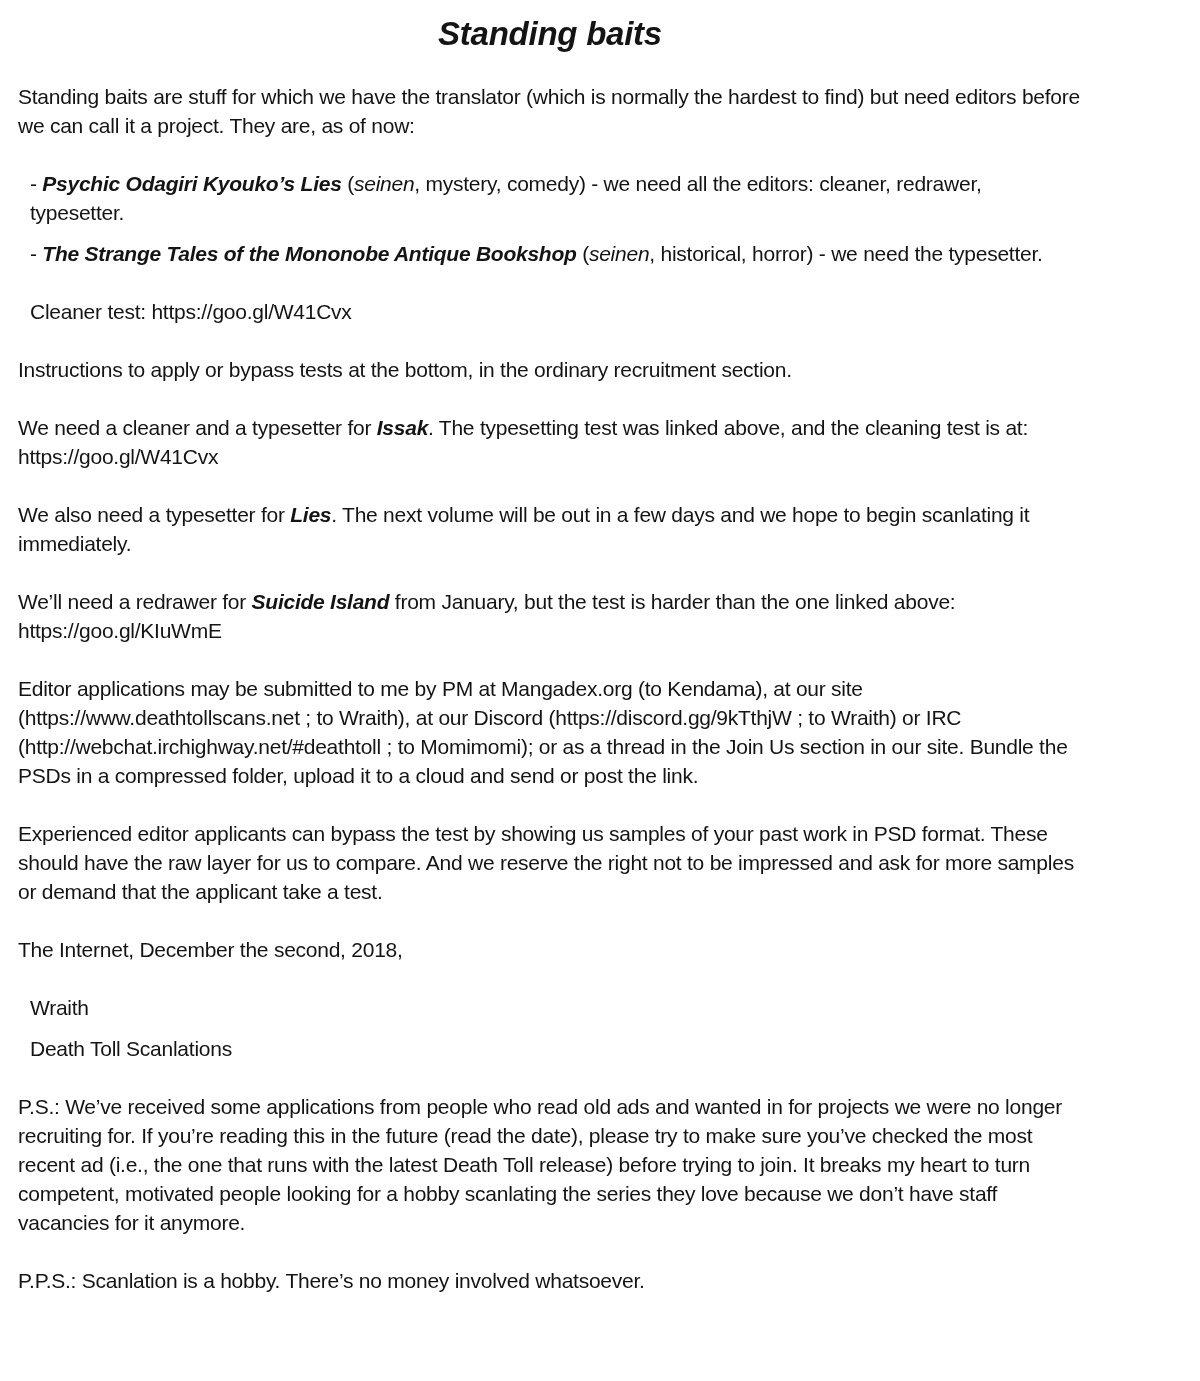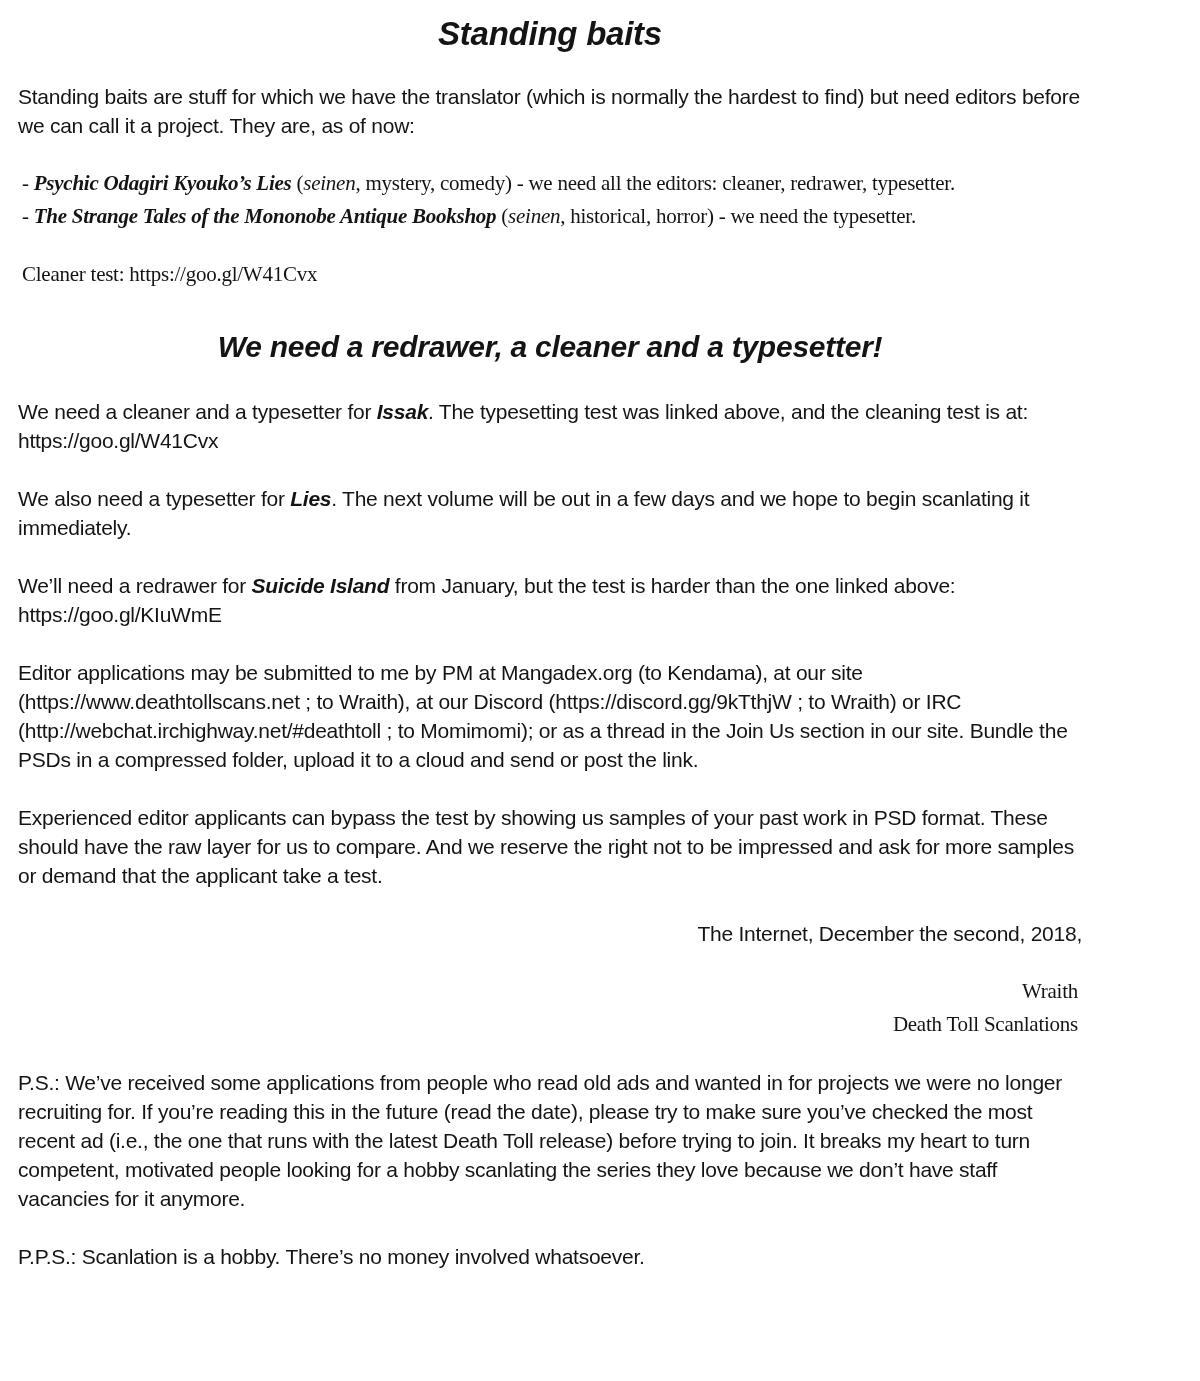--- a/index.html
+++ b/index.html
@@ -32,32 +32,30 @@
     font-size: 30px;
     line-height: 40px;
     font-weight: bold;
     font-style: italic;
     margin: 38px 0 30px 0;
   }
   p, .line-group {
     margin: 0 0 29px 0;
   }
   .line {
-    margin: 4px;
-    font-family: Liberation Serif, serif;
+    margin: 12px;
   }
   .series-title {
     font-weight: bold;
     font-style: italic;
   }
   .it {
     font-style: italic;
   }
   .right {
-    text-align: right;
   }
   .sig-gap {
     margin-bottom: 29px;
   }
 </style>
 </head>
 <body>
 
 <div class="page">
 
@@ -71,22 +69,22 @@
     </div>
     <div class="line">
       <span>- </span><span class="series-title">The Strange Tales of the Mononobe Antique Bookshop</span><span> (</span><span class="it">seinen</span><span>, historical, horror) - we need the typesetter.</span>
     </div>
   </div>
 
   <div class="line-group">
     <div class="line">Cleaner test: https://goo.gl/W41Cvx</div>
   </div>
 
+  <p>Instructions to apply or bypass tests at the bottom, in the ordinary recruitment section.</p>
 
-  <h2 class="section-title">We need a redrawer, a cleaner and a typesetter!</h2>
 
   <p>
     <span>We need a cleaner and a typesetter for </span><span class="series-title">Issak</span><span>. The typesetting test was linked above, and the cleaning test is at: https://goo.gl/W41Cvx</span>
   </p>
 
   <p>
     <span>We also need a typesetter for </span><span class="series-title">Lies</span><span>. The next volume will be out in a few days and we hope to begin scanlating it immediately.</span>
   </p>
 
   <p>

